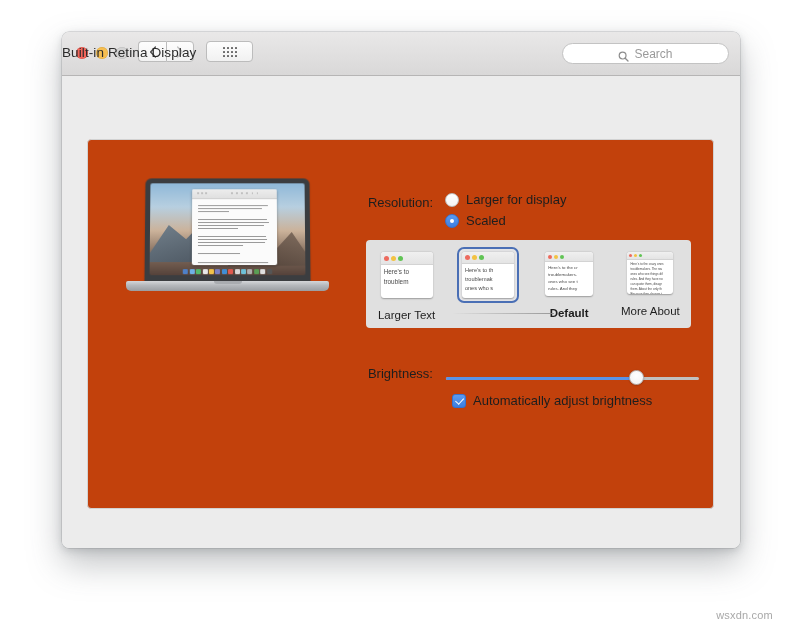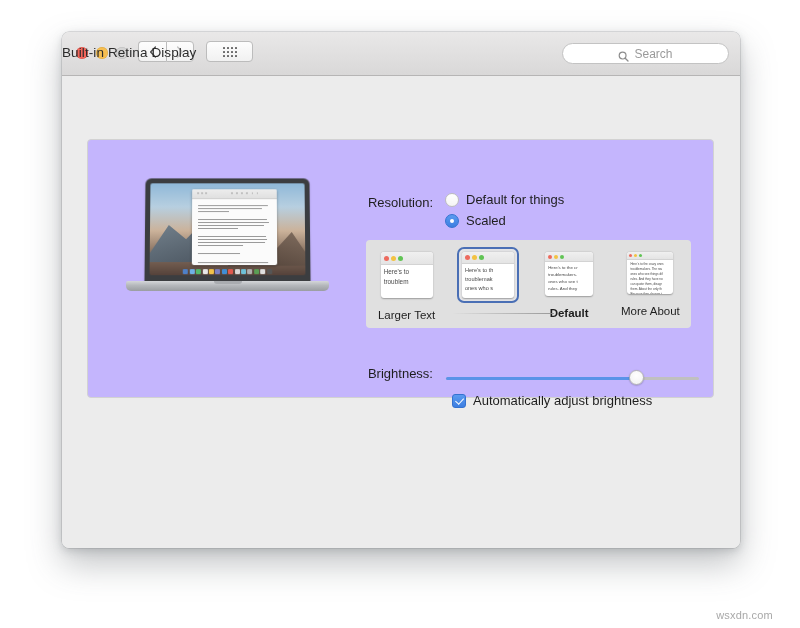--- a/index.html
+++ b/index.html
@@ -167,22 +167,22 @@
     background: linear-gradient(to bottom, #5b9bf0, #3d7fe2);
     color: #ffffff;
   }
 
   
   #panel {
     position: absolute;
     left: 25px;
     top: 63px;
     width: 627px;
-    height: 259px;
-    background: #c4b5fd;
+    height: 370px;
+    background: #c2410c;
     border: 1px solid #d2d2d2;
     border-radius: 4px;
     box-sizing: border-box;
   }
 
   
   #macbook {
     position: absolute;
     left: 38px;
     top: 38px;
@@ -615,21 +615,21 @@
           </div>
         </div>
         <div class="mb-base"></div>
         <div class="mb-notch"></div>
       </div>
 
       <div class="lbl" id="lbl-resolution">Resolution:</div>
 
       <div class="radio-row" id="radio-default">
         <span class="radio"></span>
-        <span class="radio-label">Default for things</span>
+        <span class="radio-label">Larger for display</span>
       </div>
       <div class="radio-row" id="radio-scaled">
         <span class="radio on"></span>
         <span class="radio-label">Scaled</span>
       </div>
 
       <div id="res-box">
         <div class="thumbs" id="thumbs-container">
             <div class="thumb-wrap">
               <div class="thumb-frame">

